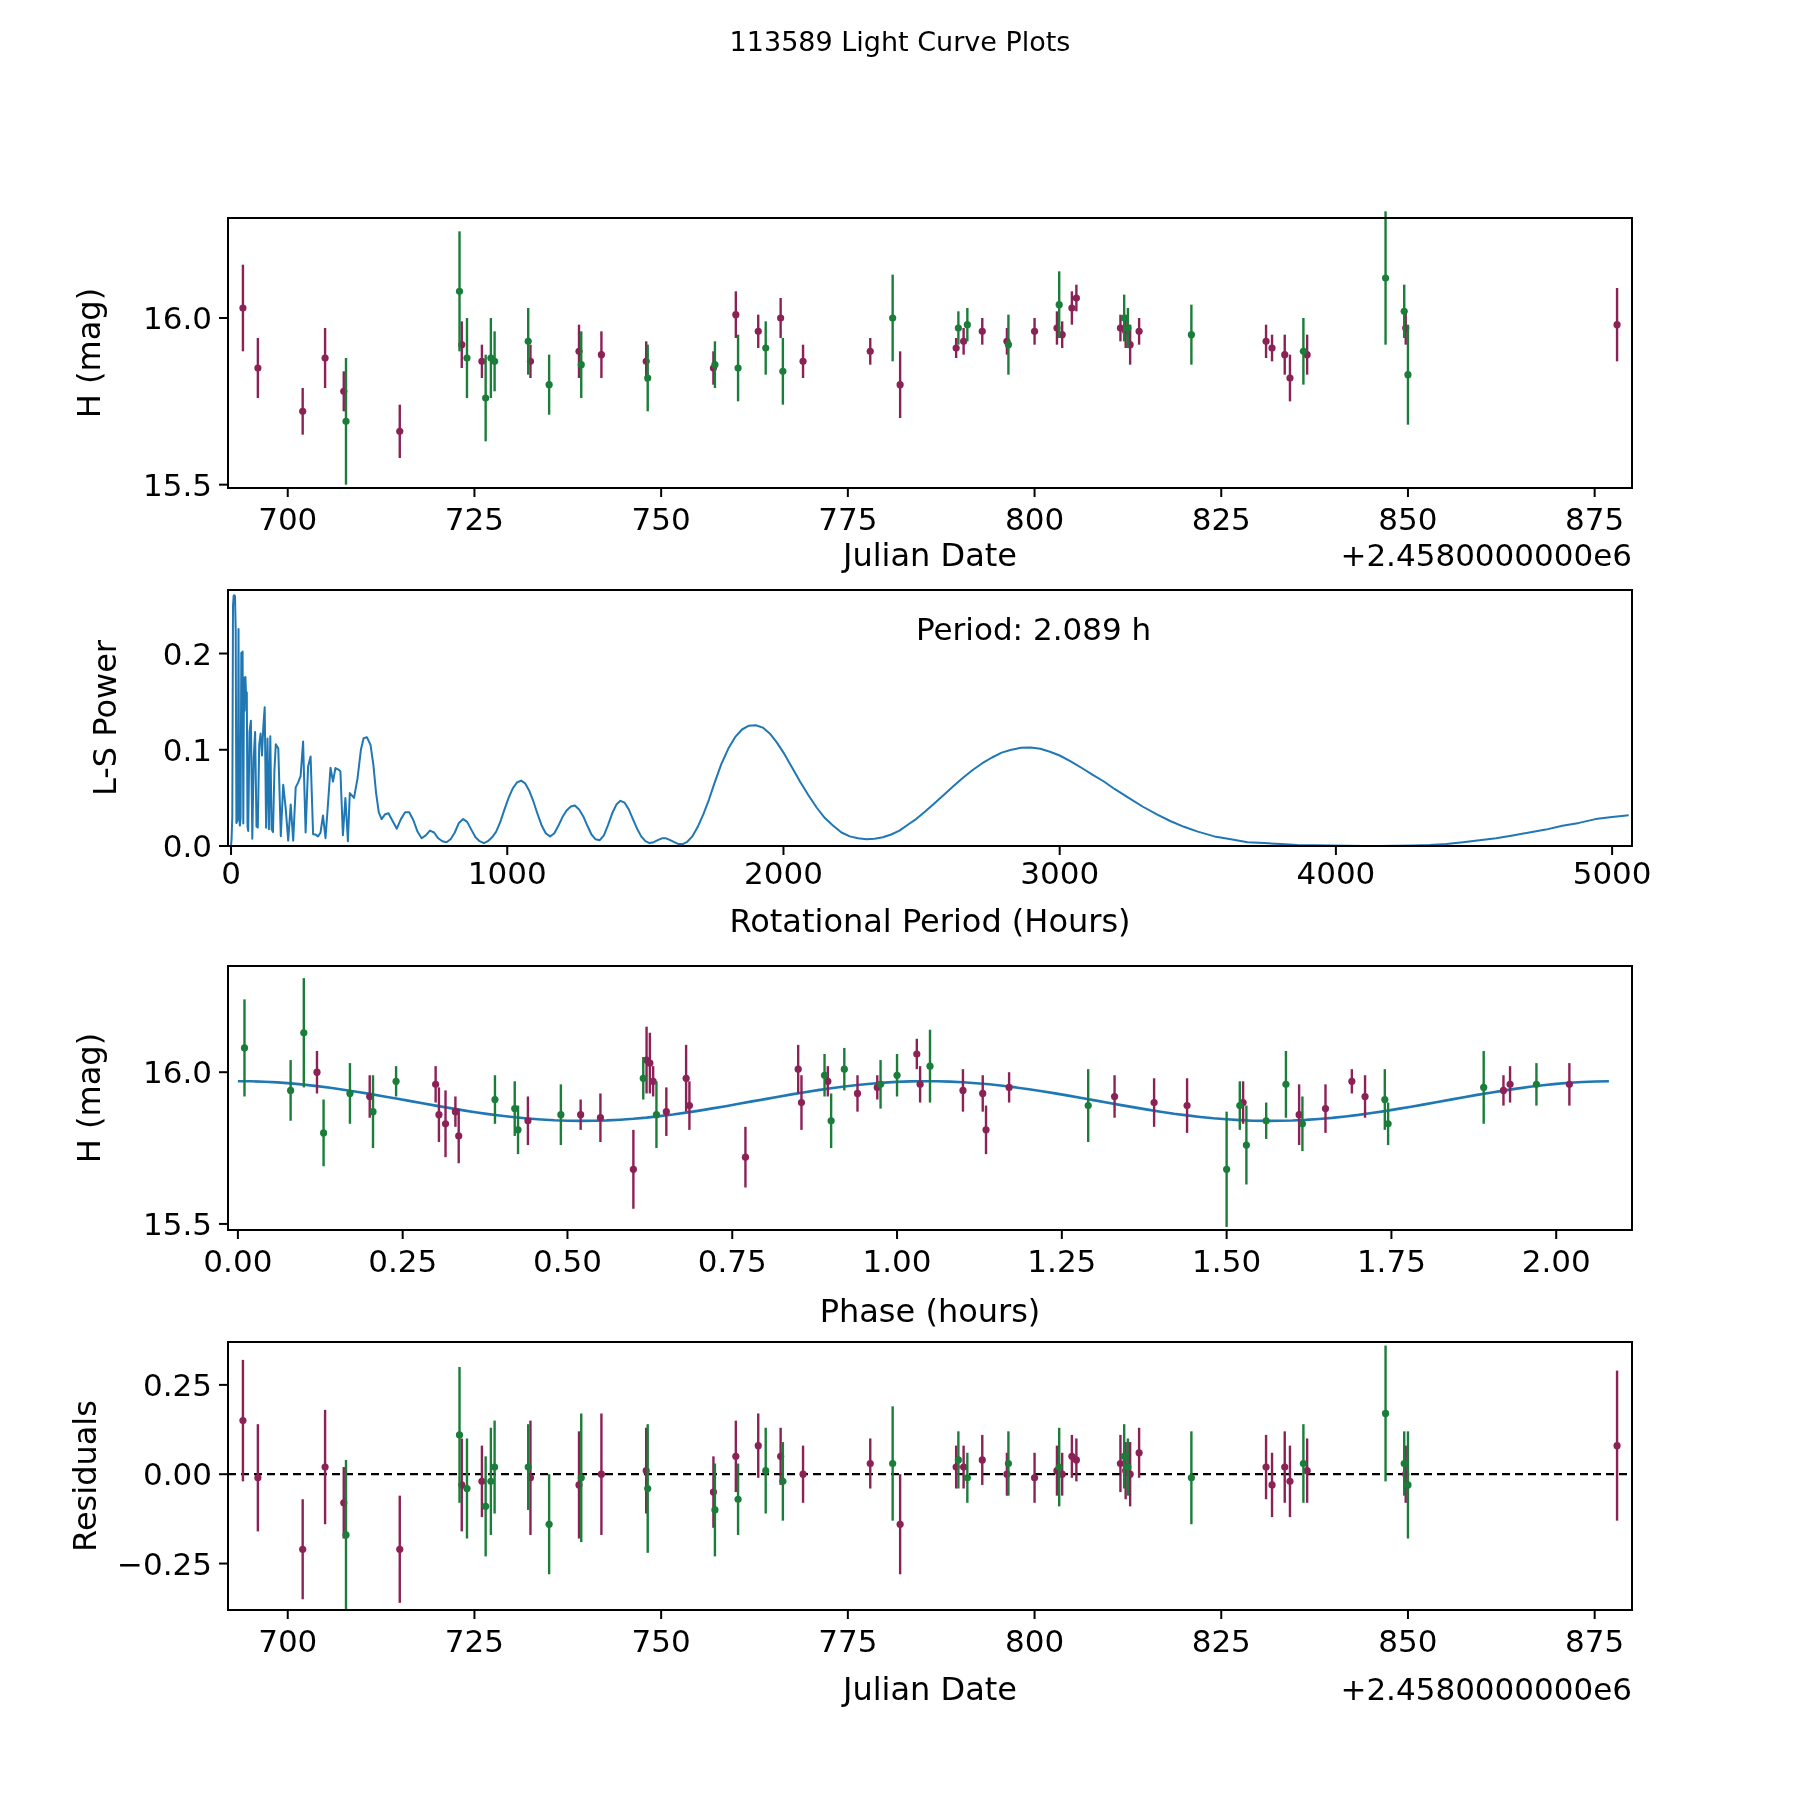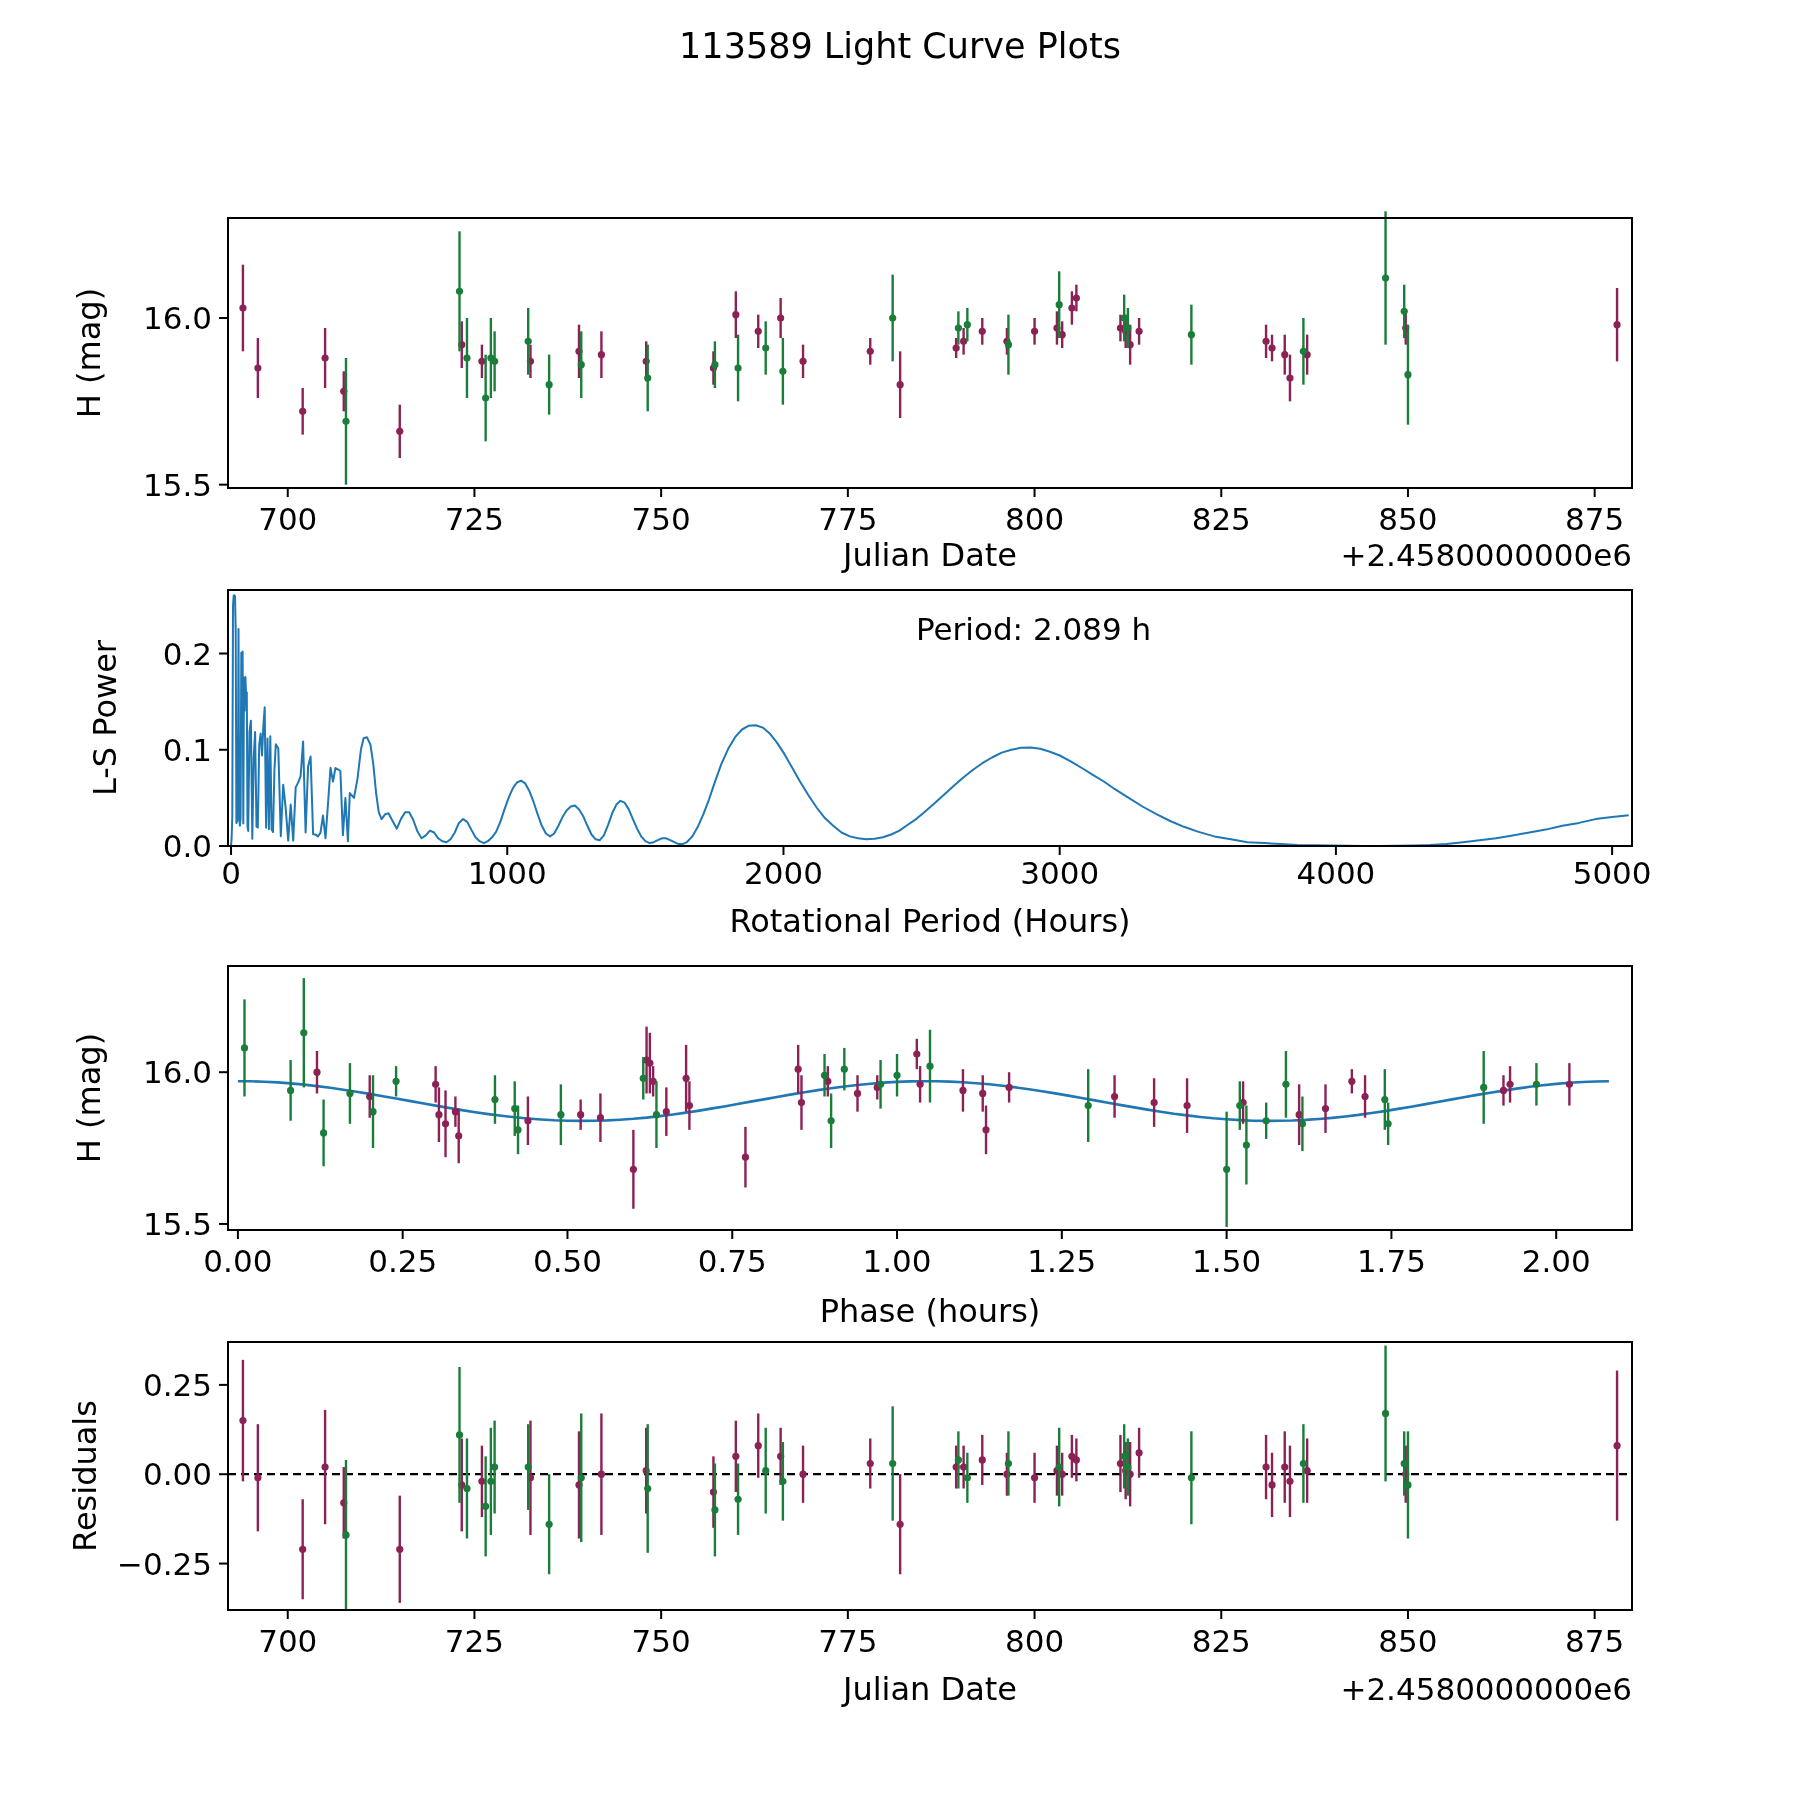--- a/index.html
+++ b/index.html
@@ -1,19 +1,19 @@
 <!DOCTYPE html>
 <html><head>
 <meta charset="utf-8">
 <style>
   html,body{margin:0;padding:0;background:#ffffff;}
   #figure{position:relative;width:1800px;height:1800px;background:#ffffff;
           font-family:"DejaVu Sans","Liberation Sans",sans-serif;color:#000;}
   #fig-title{position:absolute;top:26px;left:0;width:1800px;text-align:center;
-             font-size:35px;color:#000;}
+             font-size:27px;color:#000;}
   #plots-svg{position:absolute;left:0;top:0;}
   text{font-family:"DejaVu Sans","Liberation Sans",sans-serif;}
 </style>
 </head>
 <body>
 
 <div id="figure">
   <div id="fig-title">113589 Light Curve Plots</div>
   <svg id="plots-svg" width="1800" height="1800" viewBox="0 0 1800 1800" xmlns="http://www.w3.org/2000/svg">
       <g>

